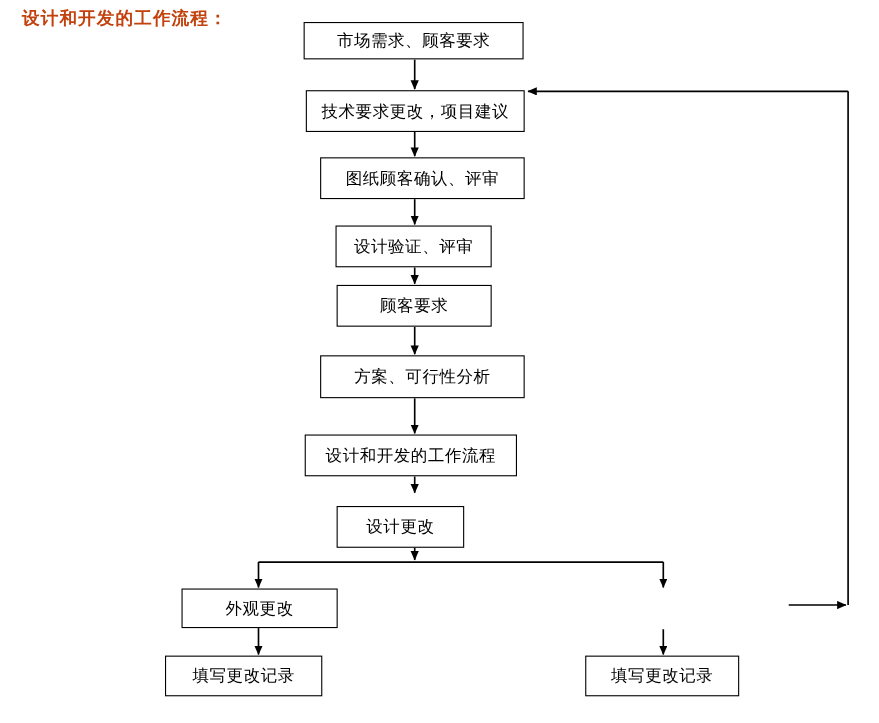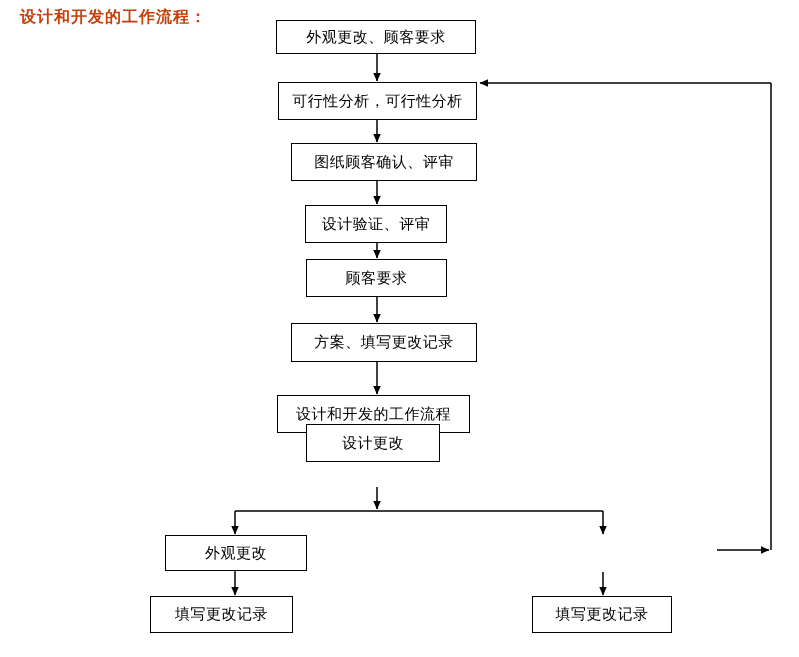--- a/index.html
+++ b/index.html
@@ -77,35 +77,35 @@
       <line x1="235" y1="511" x2="235" y2="534" marker-end="url(#ah)"></line>
       <line x1="603" y1="511" x2="603" y2="534" marker-end="url(#ah)"></line>
       <line x1="235" y1="571" x2="235" y2="595" marker-end="url(#ah)"></line>
       <line x1="603" y1="572" x2="603" y2="595" marker-end="url(#ah)"></line>
       <line x1="717" y1="550" x2="769" y2="550" marker-end="url(#ah)"></line>
       <line x1="771" y1="550" x2="771" y2="83"></line>
       <line x1="771" y1="83" x2="480" y2="83" marker-end="url(#ah)"></line>
     </g>
   </svg>
 
-  <div class="node" style="left:276px; top:20px;  width:200px; height:34px">外观更改、顾客要求</div>
+  <div class="node" style="left:276px; top:20px;  width:200px; height:34px">市场需求、顾客要求</div>
 
-  <div class="node" style="left:278px; top:82px;  width:199px; height:38px">可行性分析，可行性分析</div>
+  <div class="node" style="left:278px; top:82px;  width:199px; height:38px">技术要求更改，项目建议</div>
 
   <div class="node" style="left:291px; top:143px; width:186px; height:38px">图纸顾客确认、评审</div>
 
   <div class="node" style="left:305px; top:205px; width:142px; height:38px">设计验证、评审</div>
 
   <div class="node" style="left:306px; top:259px; width:141px; height:38px">顾客要求</div>
 
-  <div class="node" style="left:291px; top:323px; width:186px; height:39px">方案、填写更改记录</div>
+  <div class="node" style="left:291px; top:323px; width:186px; height:39px">方案、可行性分析</div>
 
   <div class="node" style="left:277px; top:395px; width:193px; height:38px">设计和开发的工作流程</div>
 
-  <div class="node" style="left:306px; top:424px; width:134px; height:38px">设计更改</div>
+  <div class="node" style="left:306px; top:460px; width:116px; height:38px">设计更改</div>
 
   <div class="node" style="left:165px; top:535px; width:142px; height:36px">外观更改</div>
 
 
   <div class="node" style="left:150px; top:596px; width:143px; height:37px">填写更改记录</div>
 
   <div class="node" style="left:532px; top:596px; width:140px; height:37px">填写更改记录</div>
 
 </div>
 

